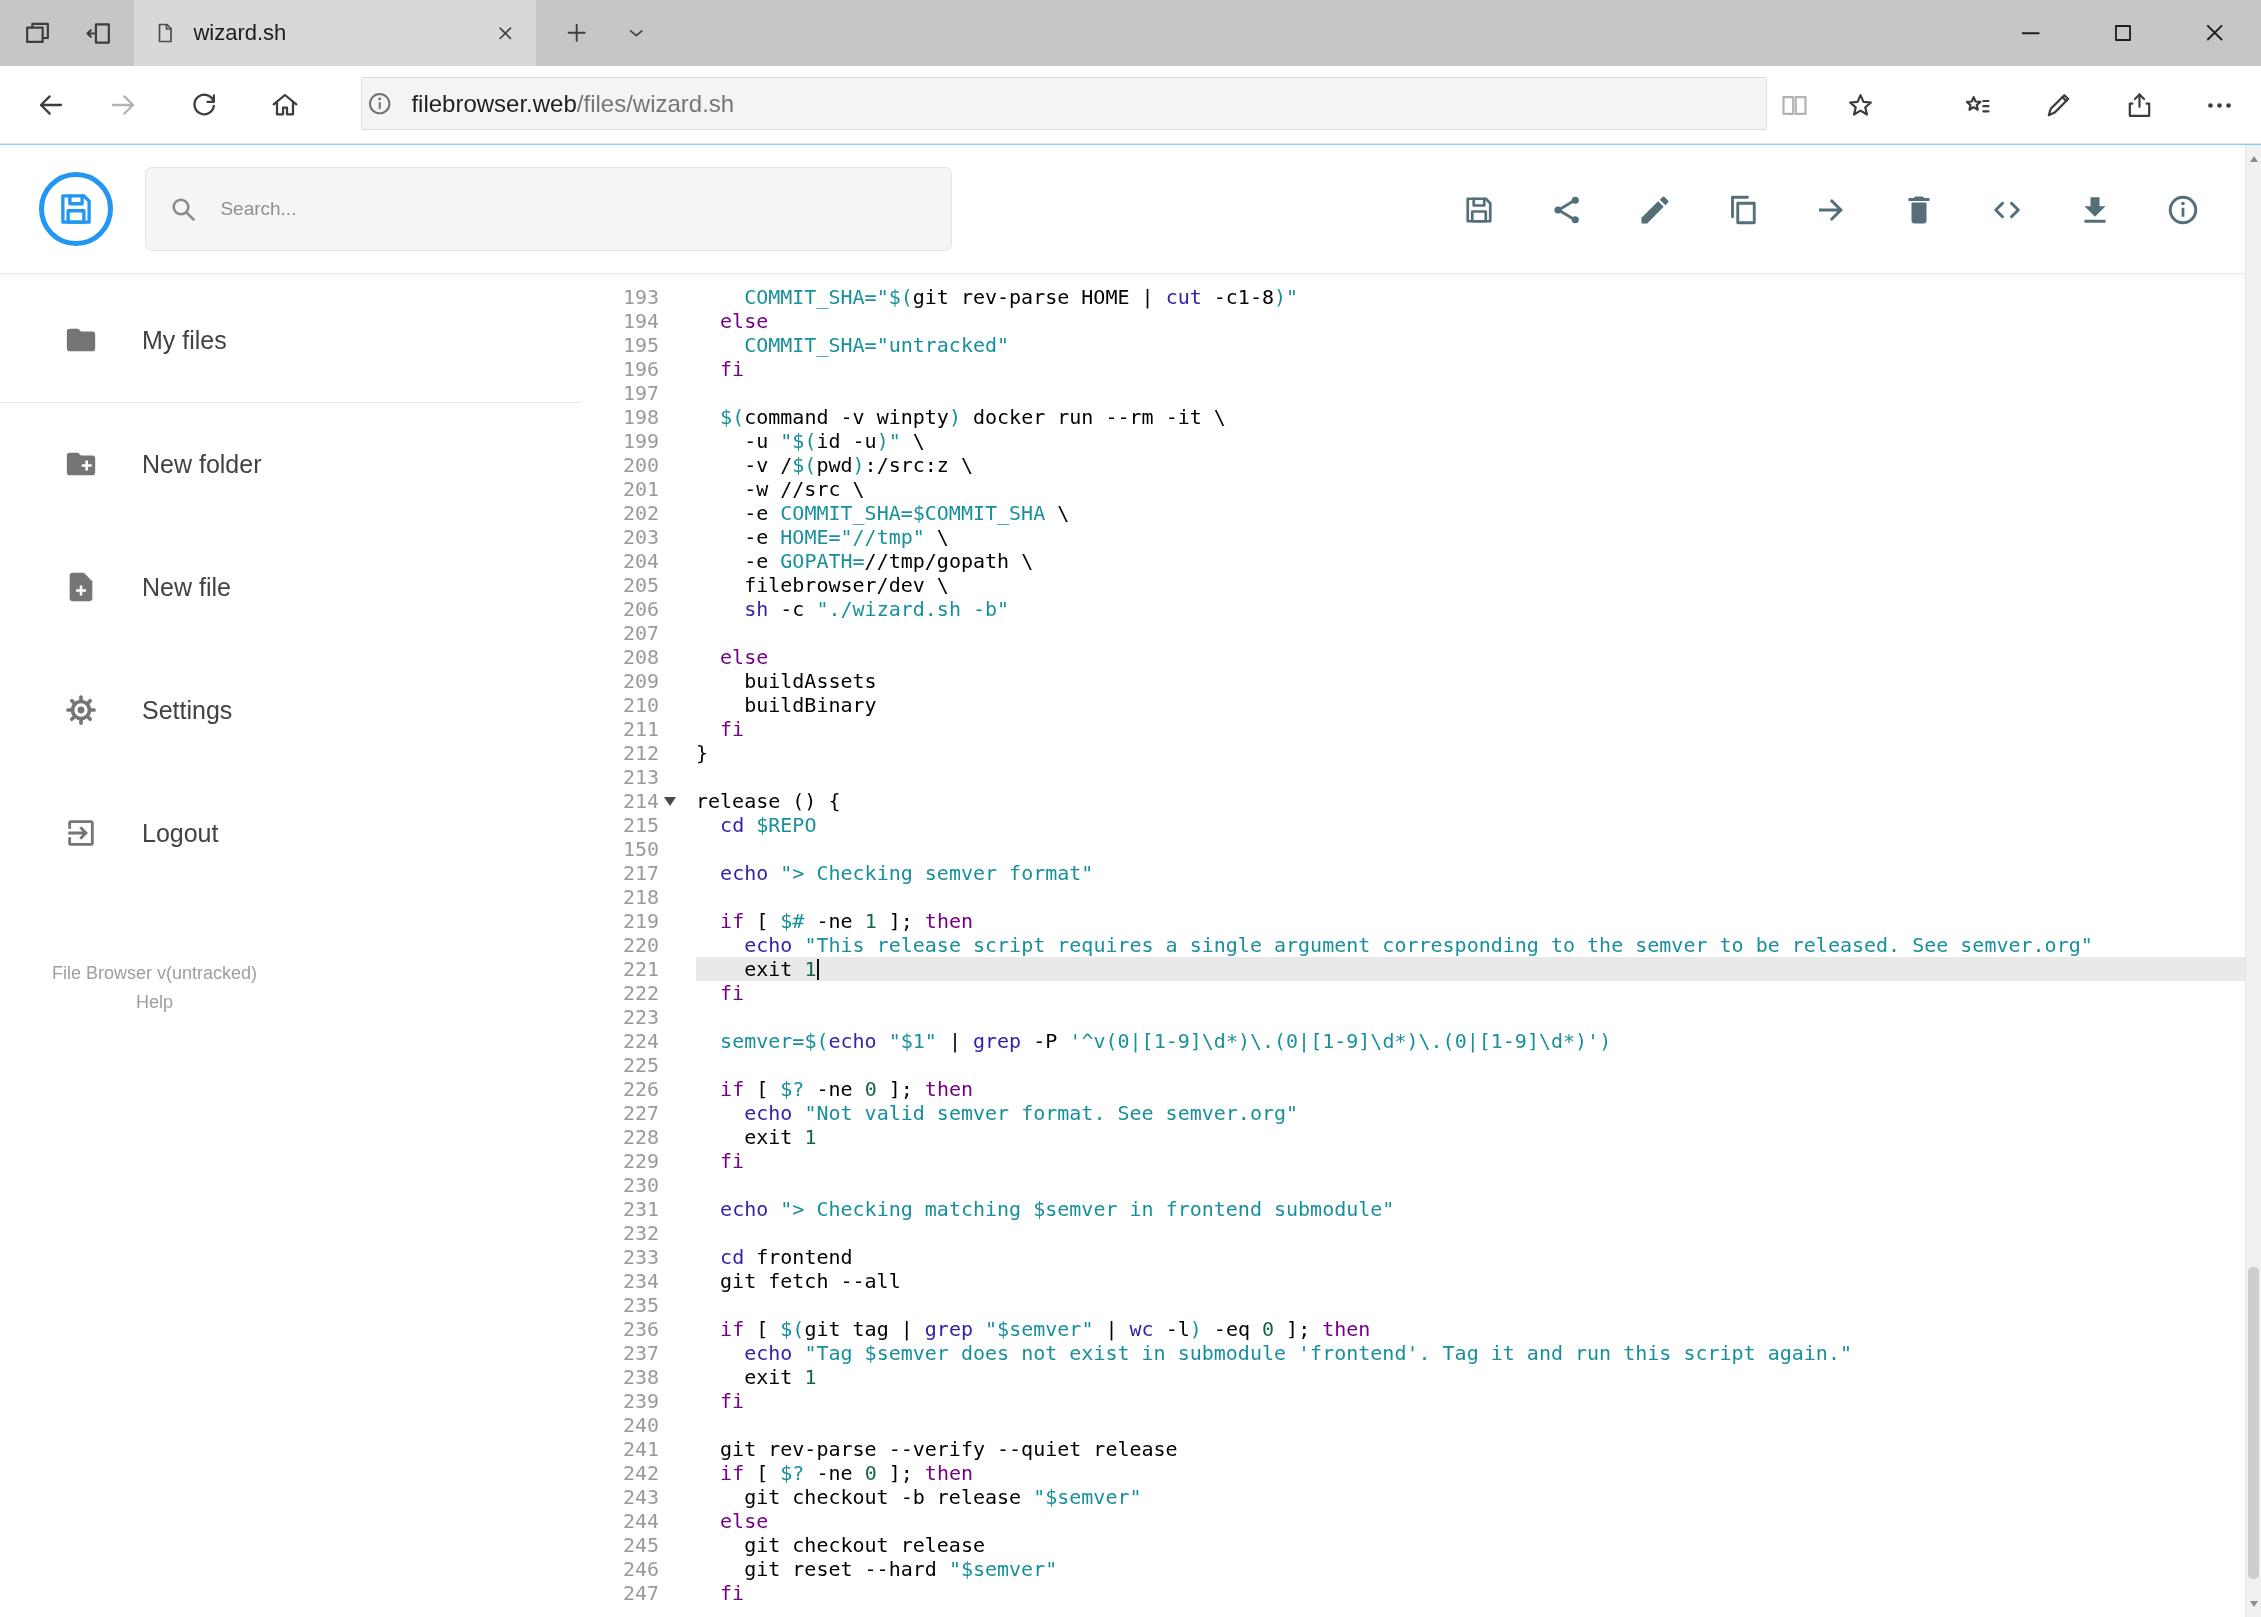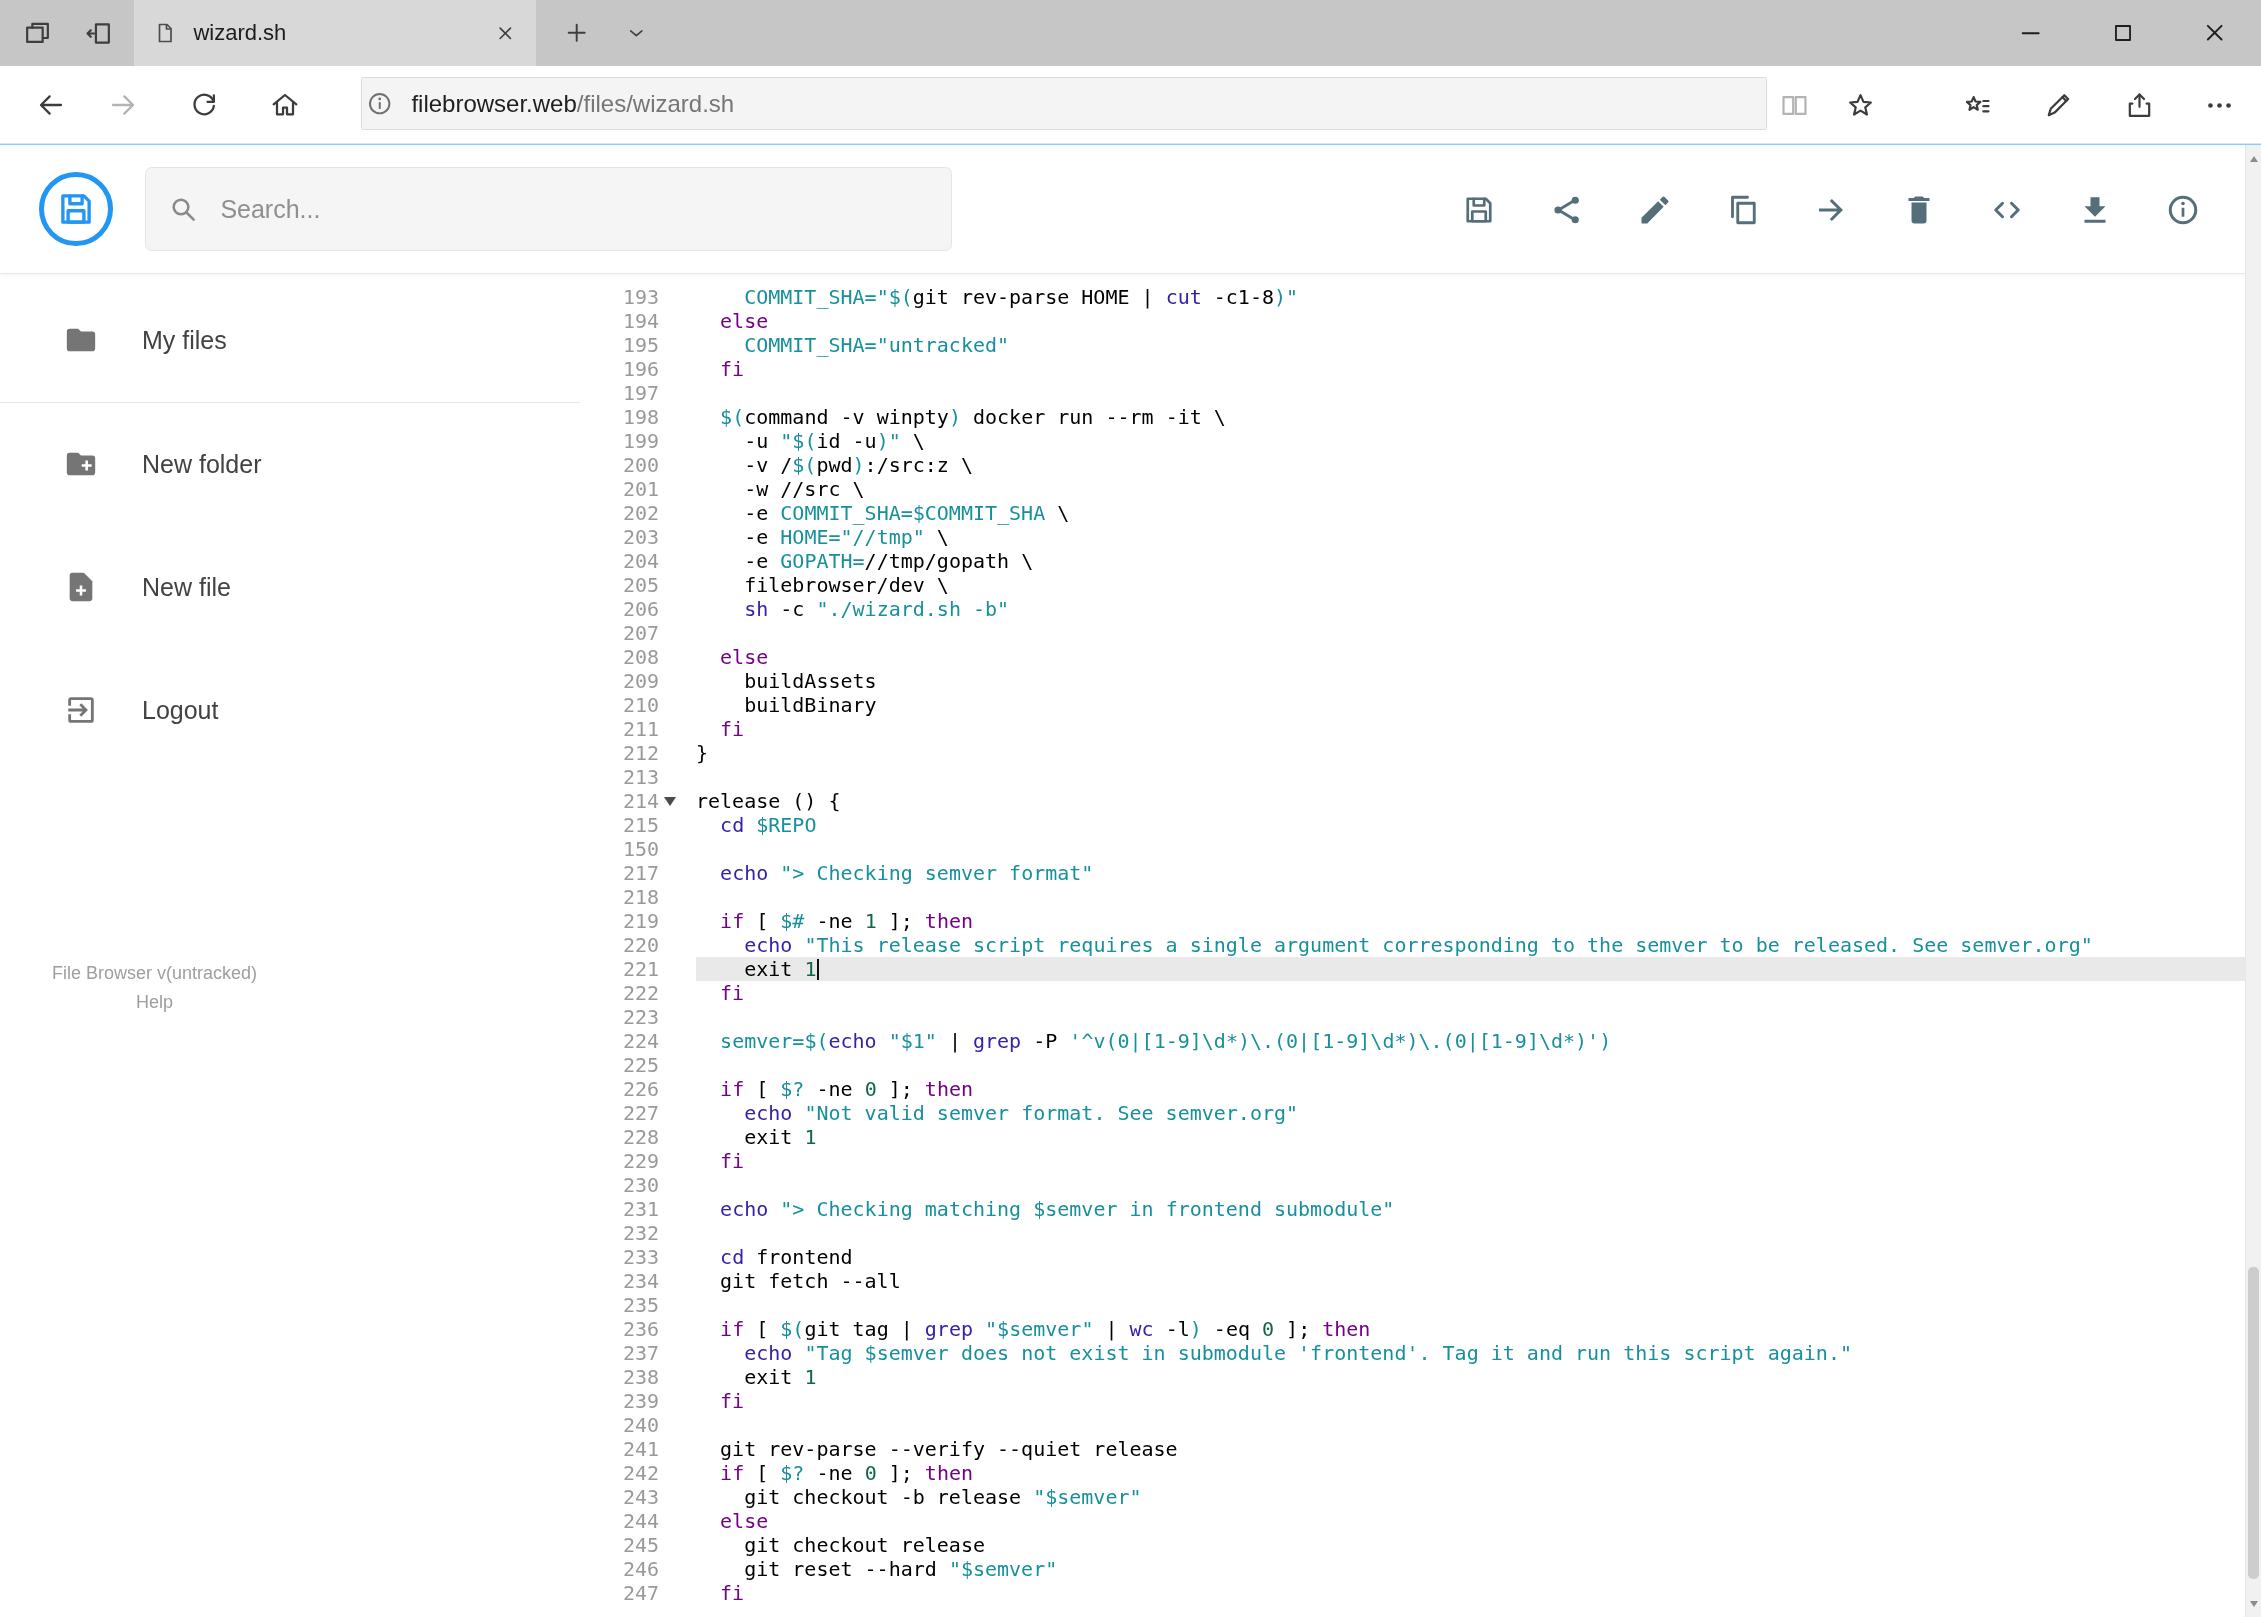--- a/index.html
+++ b/index.html
@@ -32,21 +32,21 @@
   .urlhost{color:#1f1f1f;}
   .urlpath{color:#767676;}
 
   
   .appheader{position:absolute;left:0;top:145px;width:2261px;height:129px;background:#fff;border-bottom:0.8px solid #e7e7e7;
              box-sizing:border-box;box-shadow:0 2.4px 4.8px rgba(0,0,0,.05);z-index:3;}
   .logo{position:absolute;left:39px;top:27px;width:74px;height:74px;border-radius:50%;border:5.7px solid var(--c-accent,#2196f3);
         box-sizing:border-box;display:flex;align-items:center;justify-content:center;color:var(--c-accent,#2196f3);background:#fff;}
   .search{position:absolute;left:145px;top:22px;width:807px;height:84px;background:#f5f5f5;border:0.8px solid #e4e4e4;border-radius:6.5px;
           display:flex;align-items:center;box-sizing:border-box;padding:0 21px;color:#8a8a8a;}
-  .search input{border:none;outline:none;background:transparent;font-size:25px;margin-left:19.4px;flex:1;
+  .search input{border:none;outline:none;background:transparent;font-size:19px;margin-left:19.4px;flex:1;
                 font-family:"Liberation Sans",sans-serif;color:#444;}
   .search input::placeholder{color:#8f8f8f;opacity:1;}
   .hbar{position:absolute;right:60px;top:46px;display:flex;gap:51px;color:#546e7a;}
   .hbtn{width:37px;height:37px;display:flex;align-items:center;justify-content:center;}
 
   
   .content{position:absolute;left:0;top:274px;width:2261px;height:1343px;display:flex;background:#fff;}
   .sidebar{position:relative;width:580px;flex:none;padding-top:4.8px;box-sizing:border-box;}
   .sb-item{height:123px;display:flex;align-items:center;padding-left:64px;color:#757575;cursor:pointer;}
   .sb-label{margin-left:44px;font-size:25px;color:#424242;}
@@ -420,20 +420,32 @@
       <div class="sb-item">
         <span>
           <svg width="34" height="34" viewBox="0 0 24 24">
               <path class="icf" d="M14 2H6a2 2 0 0 0-2 2v16a2 2 0 0 0 2 2h12a2 2 0 0 0 2-2V8l-6-6z"></path>
               <g style="stroke:#fff;stroke-width:1.8;fill:none">
                 <path d="M8.5 14.5h7M12 11v7"></path>
               </g>
             </svg>
         </span>
         <span class="sb-label">New file</span>
+      </div>
+      <div class="sb-item">
+        <span>
+          <svg width="34" height="34" viewBox="0 0 24 24">
+              <g class="ic" style="stroke-width:2.6">
+                <circle cx="12" cy="12" r="6"></circle>
+                <path d="M12 2.8v3M12 18.2v3M2.8 12h3M18.2 12h3M5.5 5.5l2.1 2.1M16.4 16.4l2.1 2.1M5.5 18.5l2.1-2.1M16.4 7.6l2.1-2.1"></path>
+              </g>
+              <circle cx="12" cy="12" r="2.4" class="icf"></circle>
+            </svg>
+        </span>
+        <span class="sb-label">Settings</span>
       </div>
       <div class="sb-item">
         <span>
           <svg width="34" height="34" viewBox="0 0 24 24">
               <path class="icf" d="M10.8 15.3l1.4 1.4L16.9 12l-4.7-4.7-1.4 1.4 2.3 2.3H3v2h10.1l-2.3 2.3zM19 3H5a2 2 0 0 0-2 2v4h2V5h14v14H5v-4H3v4a2 2 0 0 0 2 2h14a2 2 0 0 0 2-2V5a2 2 0 0 0-2-2z"></path>
             </svg>
         </span>
         <span class="sb-label">Logout</span>
       </div>
 

